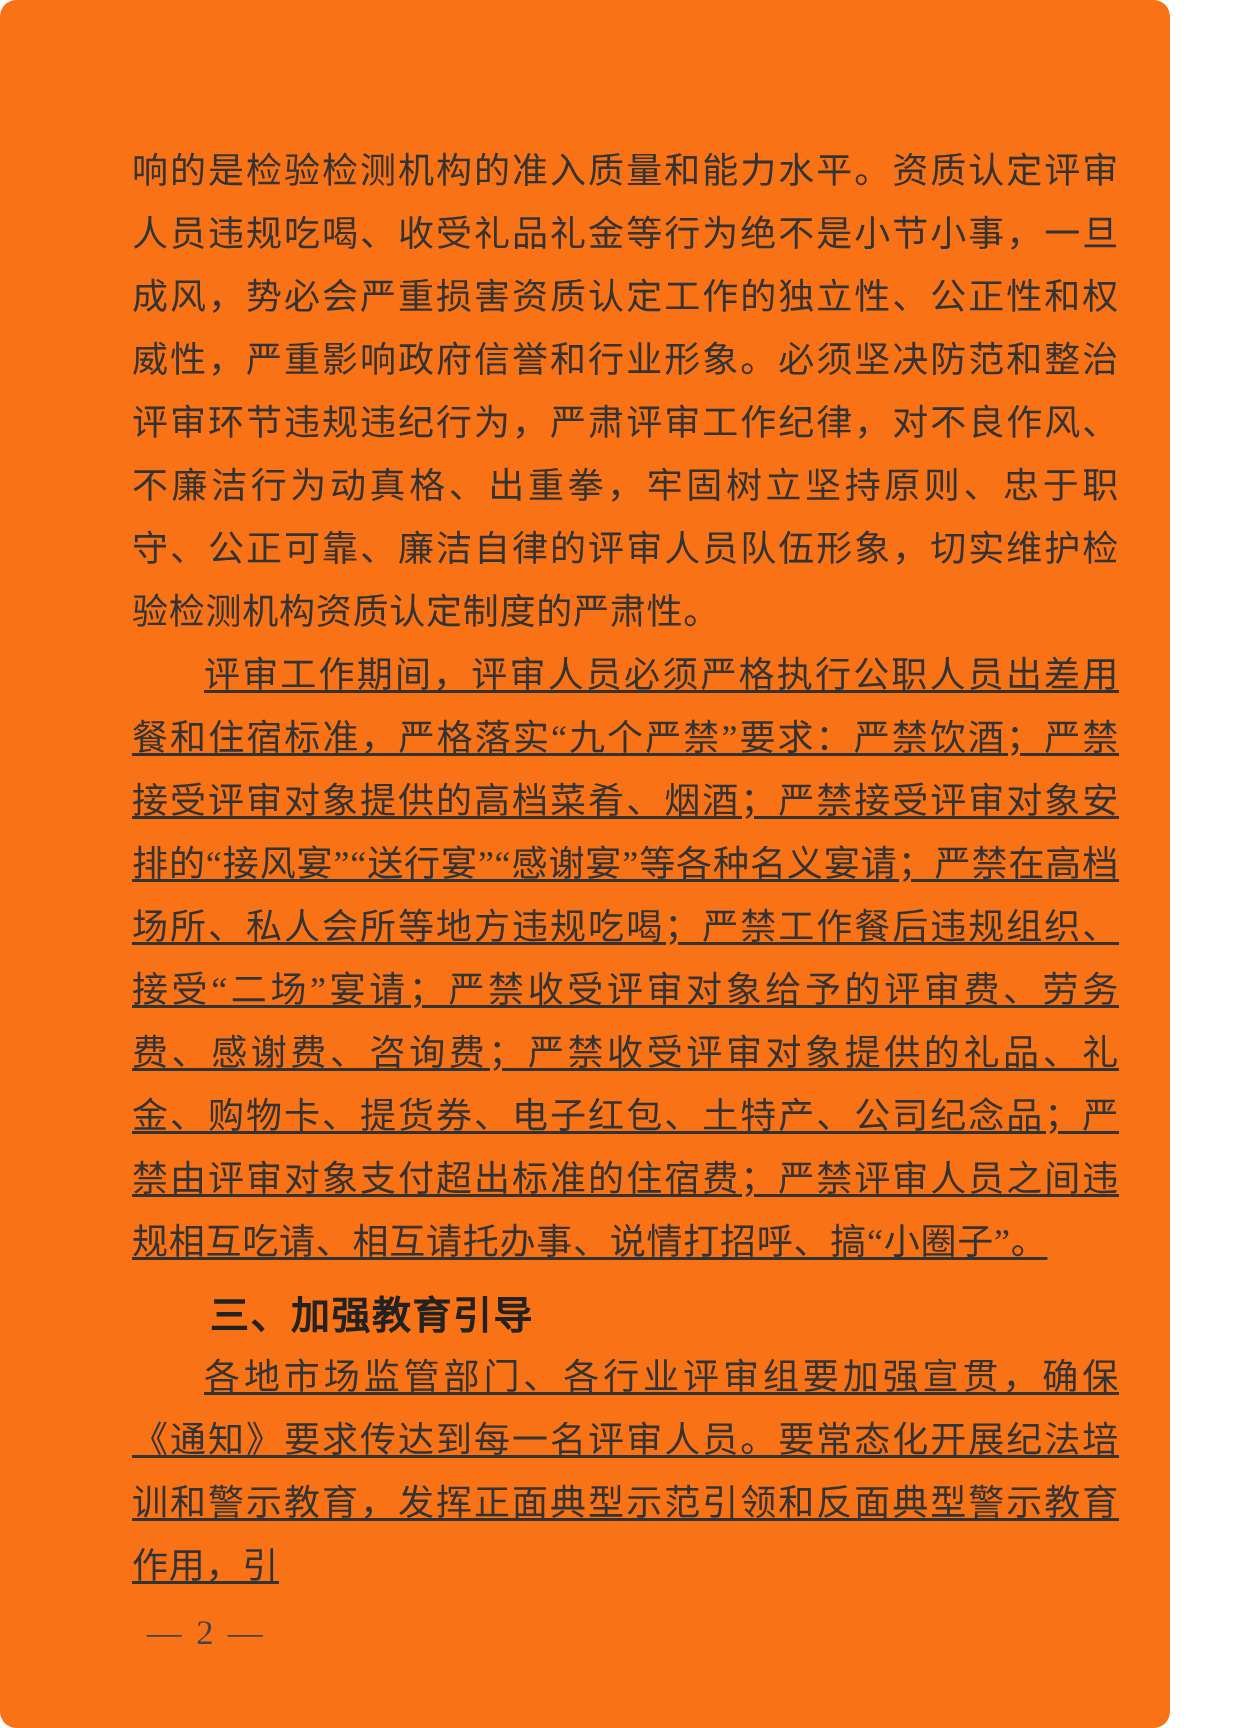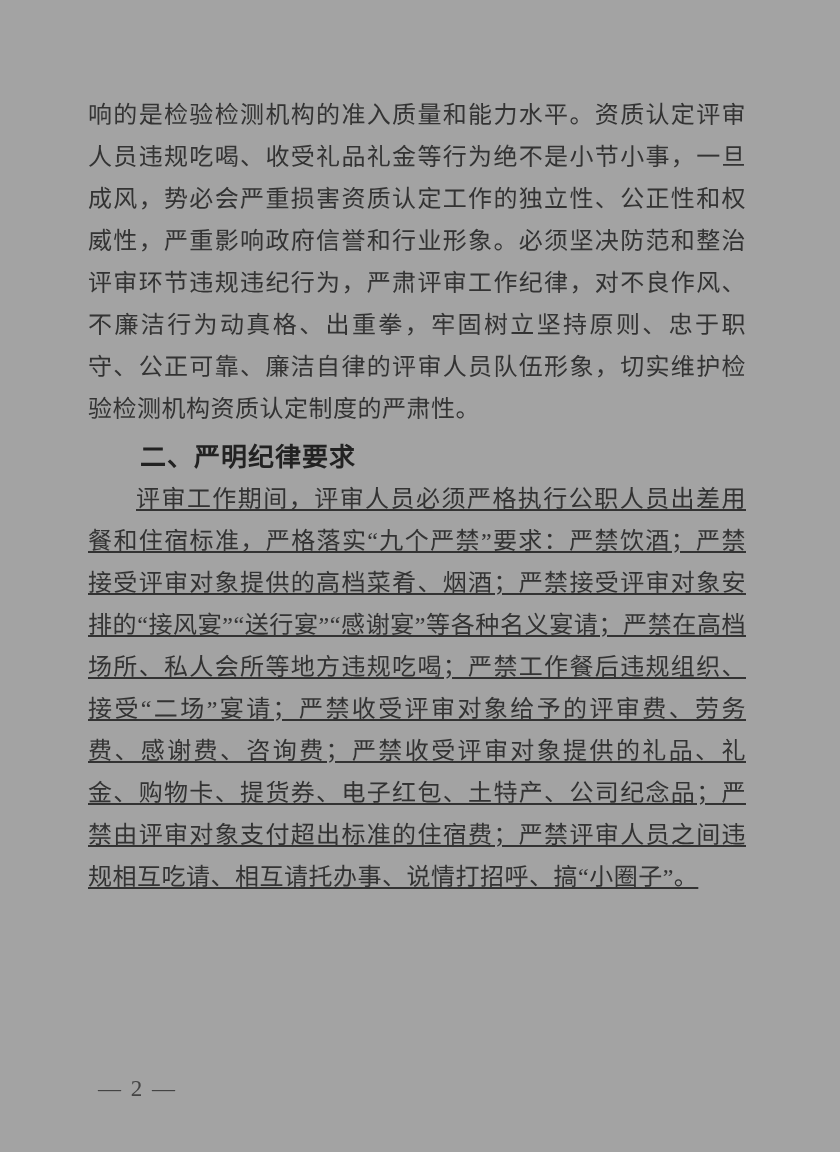--- a/index.html
+++ b/index.html
@@ -2,25 +2,26 @@
 <html lang="zh-CN"><head>
 <meta charset="utf-8">
 <style>
   html, body {
     margin: 0;
     padding: 0;
     background: #ffffff;
   }
   .page {
     position: relative;
-    width: 840px;
+    width: 780px;
     height: 1152px;
-    background: #a3a3a3;
+    background: #f97316;
     overflow: hidden;
     font-family: "Liberation Serif", "DejaVu Serif", serif;
+    border-radius: 11px;
   }
   .doc-body {
     position: absolute;
     left: 88px;
     top: 94px;
     width: 658px;
     color: #333333;
     font-size: 24px;
     line-height: 42px;
   }
@@ -54,19 +55,20 @@
     letter-spacing: 2px;
     font-family: "Liberation Serif", "DejaVu Serif", serif;
   }
 </style>
 </head>
 <body>
 
 <div class="page">
   <main class="doc-body" id="doc-body">
       <p class="doc-paragraph">响的是检验检测机构的准入质量和能力水平。资质认定评审人员违规吃喝、收受礼品礼金等行为绝不是小节小事，一旦成风，势必会严重损害资质认定工作的独立性、公正性和权威性，严重影响政府信誉和行业形象。必须坚决防范和整治评审环节违规违纪行为，严肃评审工作纪律，对不良作风、不廉洁行为动真格、出重拳，牢固树立坚持原则、忠于职守、公正可靠、廉洁自律的评审人员队伍形象，切实维护检验检测机构资质认定制度的严肃性。</p>
-      <h2 class="doc-heading">二、严明纪律要求</h2>
       <p class="doc-paragraph indent">评审工作期间，评审人员必须严格执行公职人员出差用餐和住宿标准，严格落实“九个严禁”要求：严禁饮酒；严禁接受评审对象提供的高档菜肴、烟酒；严禁接受评审对象安排的“接风宴”“送行宴”“感谢宴”等各种名义宴请；严禁在高档场所、私人会所等地方违规吃喝；严禁工作餐后违规组织、接受“二场”宴请；严禁收受评审对象给予的评审费、劳务费、感谢费、咨询费；严禁收受评审对象提供的礼品、礼金、购物卡、提货券、电子红包、土特产、公司纪念品；严禁由评审对象支付超出标准的住宿费；严禁评审人员之间违规相互吃请、相互请托办事、说情打招呼、搞“小圈子”。</p>
+      <h2 class="doc-heading">三、加强教育引导</h2>
+      <p class="doc-paragraph indent">各地市场监管部门、各行业评审组要加强宣贯，确保《通知》要求传达到每一名评审人员。要常态化开展纪法培训和警示教育，发挥正面典型示范引领和反面典型警示教育作用，引</p>
     </main>
   <footer class="page-footer">
     <span>— 2 —</span>
   </footer>
 </div>
 
 </body></html>

